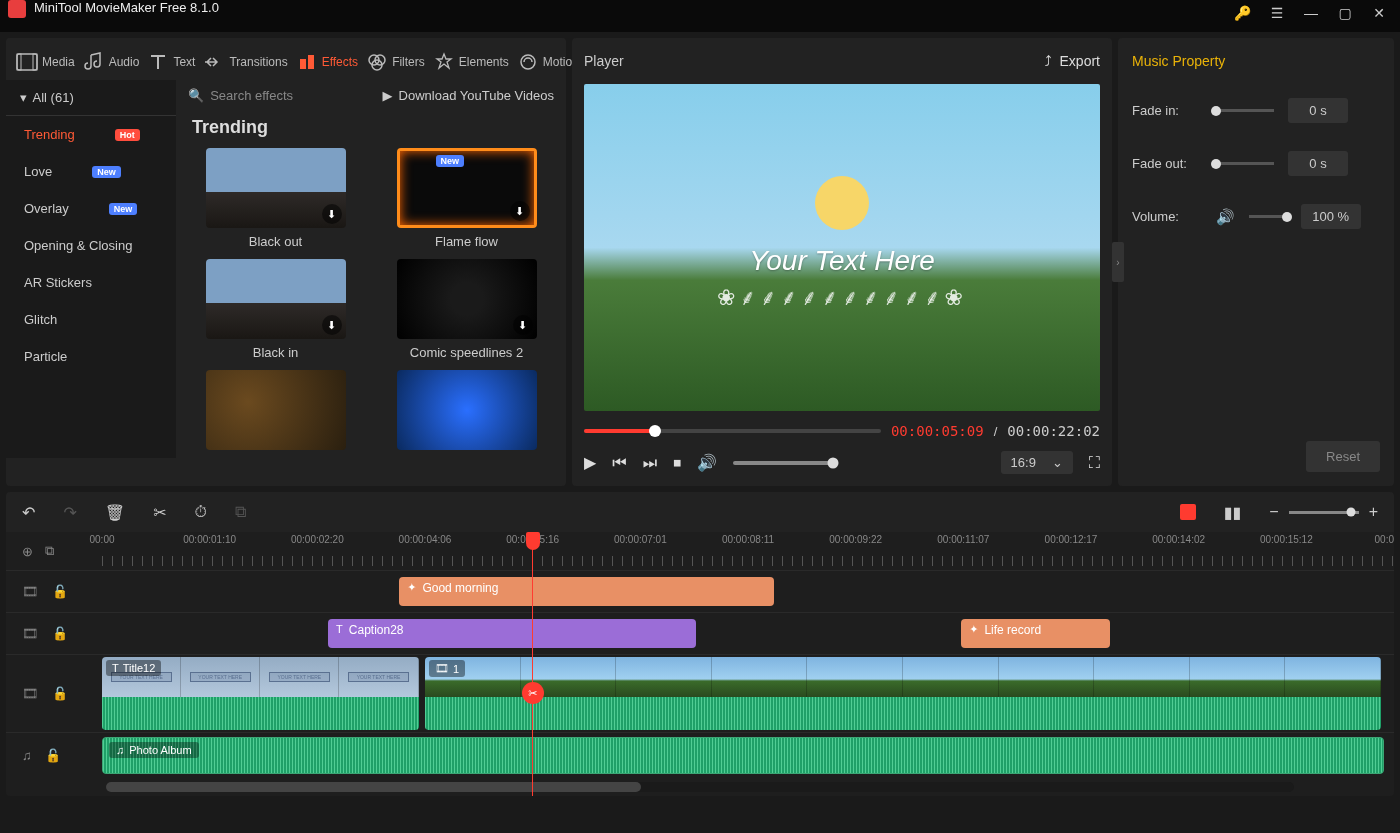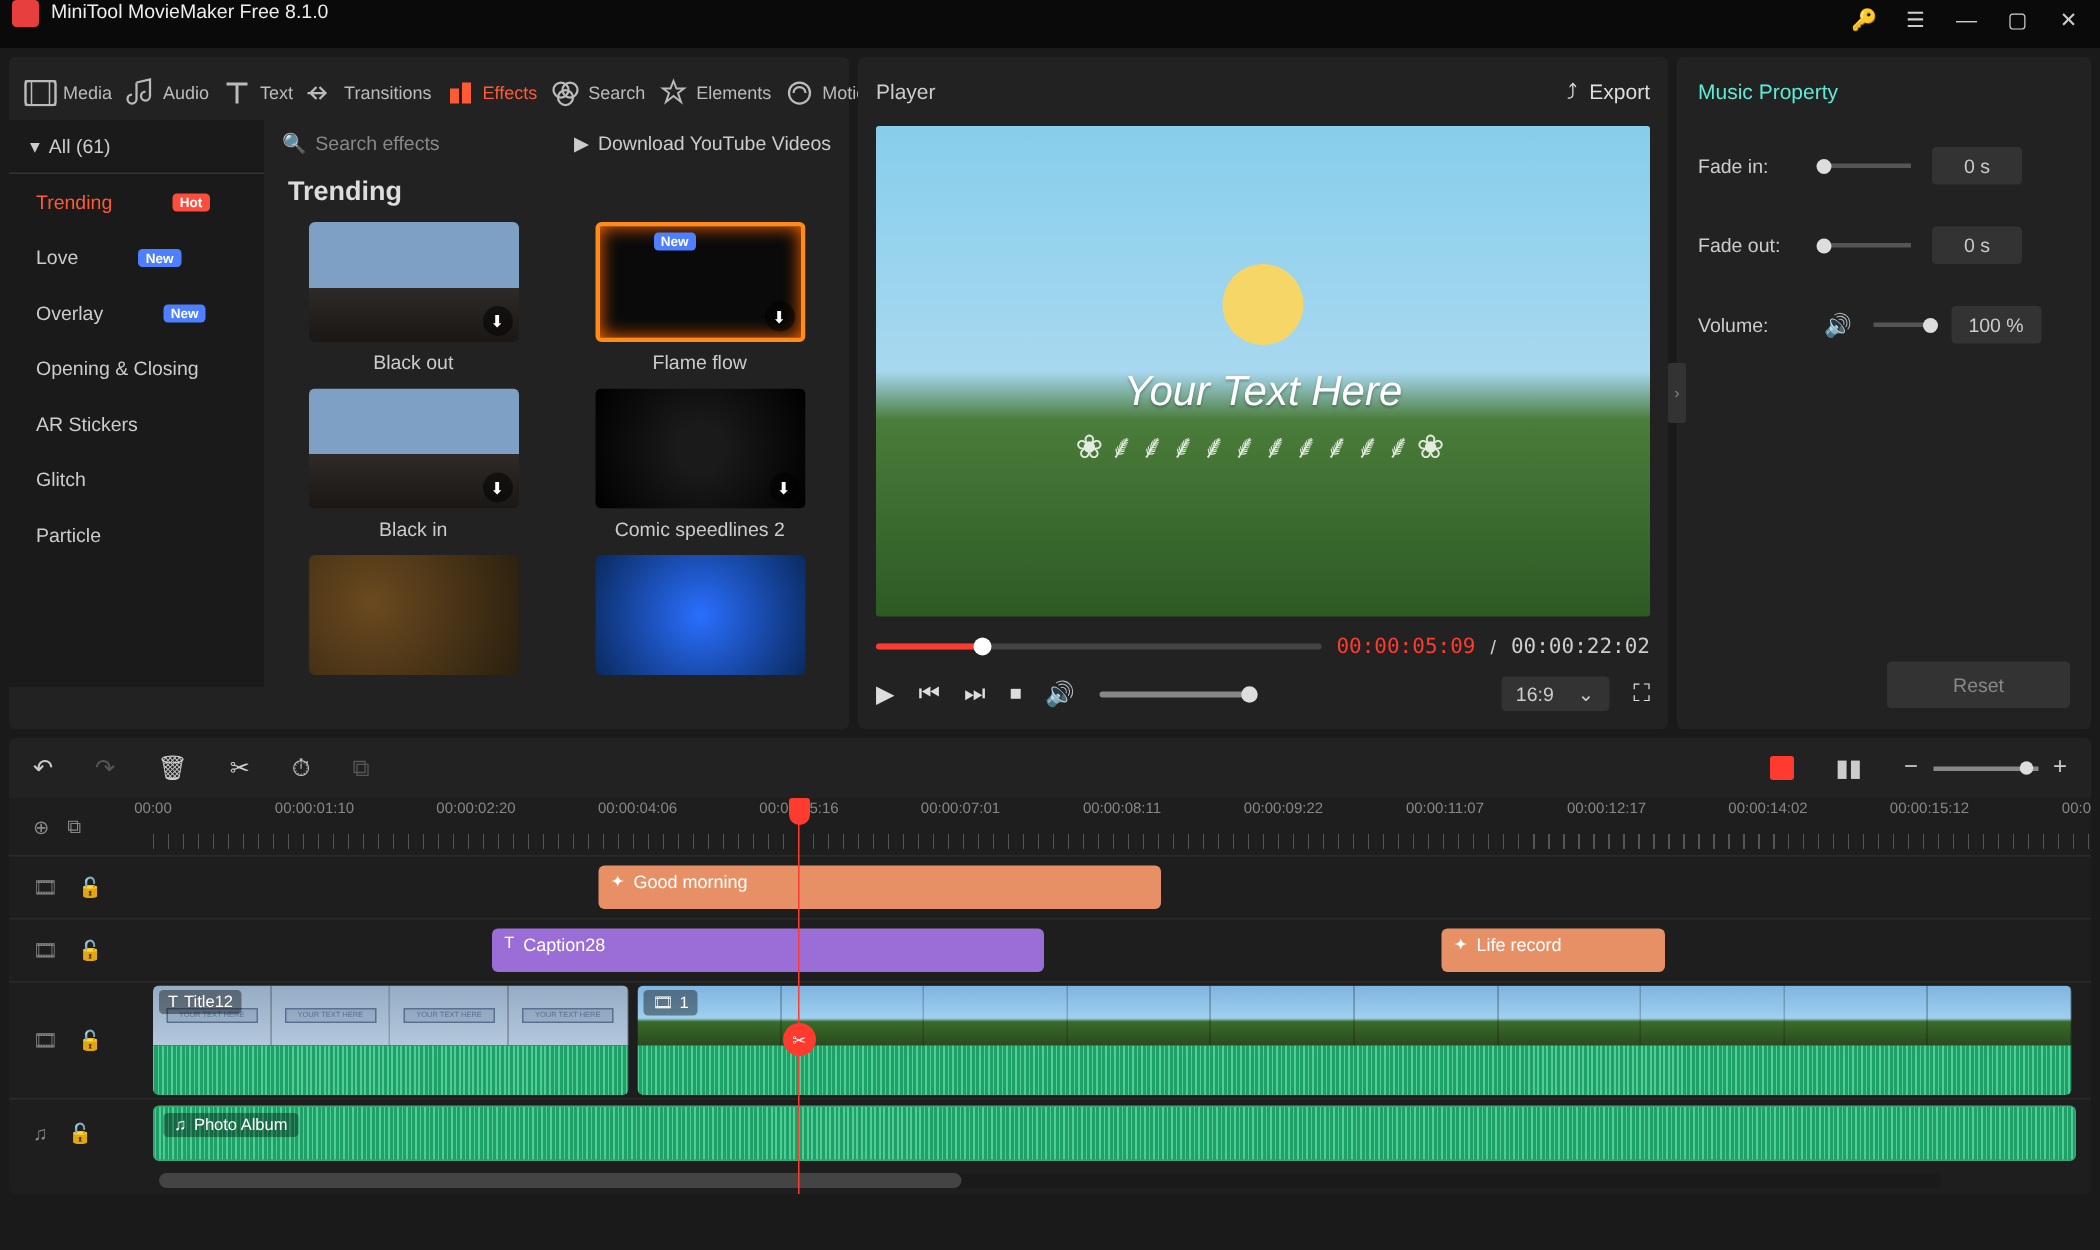--- a/index.html
+++ b/index.html
@@ -53,28 +53,28 @@
 .pslider .fill { position: absolute; left: 0; top: 0; height: 100%; background: #ff3b30; border-radius: 2px; }
 .pslider .knob { position: absolute; top: 50%; transform: translate(-50%, -50%); width: 12px; height: 12px; border-radius: 50%; background: #fff; }
 .time-cur { color: #ff3b30; font-size: 14px; font-family: monospace; }
 .time-tot { color: #ccc; font-size: 14px; font-family: monospace; }
 .controls-row { display: flex; align-items: center; gap: 16px; margin-top: 12px; }
 .ctrl { color: #ddd; cursor: pointer; font-size: 16px; }
 .vol-slider { width: 100px; height: 4px; background: #888; border-radius: 2px; position: relative; }
 .vol-slider .vk { position: absolute; right: 0; top: 50%; transform: translate(50%,-50%); width: 11px; height: 11px; border-radius: 50%; background: #ddd; }
 .aspect-sel { margin-left: auto; background: #333; padding: 4px 10px; border-radius: 3px; display: flex; align-items: center; gap: 16px; font-size: 13px; }
 .right-panel { flex: 1; display: flex; flex-direction: column; padding: 0 14px; position: relative; }
-.right-head { height: 46px; display: flex; align-items: center; font-size: 14px; color: #5eead4; text-align: right; }
+.right-head { height: 46px; display: flex; align-items: center; font-size: 14px; color: #eab308; text-align: right; }
 .prop-row { display: flex; align-items: center; gap: 14px; padding: 14px 0; }
 .prop-label { width: 70px; font-size: 13px; color: #ccc; }
 .mini-slider { width: 58px; height: 3px; background: #555; position: relative; }
 .mini-slider .mk { position: absolute; left: 0; top: 50%; transform: translate(-50%,-50%); width: 10px; height: 10px; border-radius: 50%; background: #ddd; }
 .prop-val { background: #333; padding: 5px 0; border-radius: 3px; width: 60px; text-align: center; font-size: 13px; }
 .vol-icon { color: #ddd; font-size: 15px; }
-.reset-btn { position: absolute; right: 14px; bottom: 14px; background: #333; color: #888; padding: 8px 44px; border-radius: 3px; cursor: pointer; }
+.reset-btn { position: absolute; right: 14px; bottom: 14px; background: #333; color: #888; padding: 8px 20px; border-radius: 3px; cursor: pointer; }
 .expand-tab { position: absolute; left: -6px; top: 50%; transform: translateY(-50%); width: 12px; height: 40px; background: #333; border-radius: 2px; display: flex; align-items: center; justify-content: center; color: #888; font-size: 10px; }
 .timeline-toolbar { height: 40px; background: #222; display: flex; align-items: center; padding: 0 16px; gap: 28px; margin: 0 6px; border-radius: 4px 4px 0 0; }
 .ttool { color: #ccc; cursor: pointer; font-size: 16px; }
 .ttool.dis { color: #555; }
 .tspacer { flex: 1; }
 .zoom-grp { display: flex; align-items: center; gap: 10px; }
 .zslider { width: 70px; height: 3px; background: #888; position: relative; }
 .zslider .zk { position: absolute; right: 8px; top: 50%; transform: translate(50%,-50%); width: 9px; height: 9px; border-radius: 50%; background: #ddd; }
 .timeline { background: #1e1e1e; margin: 0 6px 6px 6px; border-radius: 0 0 4px 4px; position: relative; overflow-x: auto; }
 .ruler-row { display: flex; height: 38px; }
@@ -174,21 +174,21 @@
           <span>Effects</span>
         </div>
       <div class="tool-tab">
           <div class="ticon">
             <svg width="20" height="20" viewBox="0 0 20 20">
               <circle cx="7" cy="8" r="5" fill="none" stroke="#bbb" stroke-width="1.5"></circle>
               <circle cx="13" cy="8" r="5" fill="none" stroke="#bbb" stroke-width="1.5"></circle>
               <circle cx="10" cy="13" r="5" fill="none" stroke="#bbb" stroke-width="1.5"></circle>
             </svg>
           </div>
-          <span>Search</span>
+          <span>Filters</span>
         </div>
       <div class="tool-tab">
           <div class="ticon">
             <svg width="20" height="20" viewBox="0 0 20 20">
               <path d="M10 2 L12 7 L17 7 L13 10 L15 16 L10 12 L5 16 L7 10 L3 7 L8 7 Z" fill="none" stroke="#bbb" stroke-width="1.3"></path>
             </svg>
           </div>
           <span>Elements</span>
         </div>
       <div class="tool-tab">

